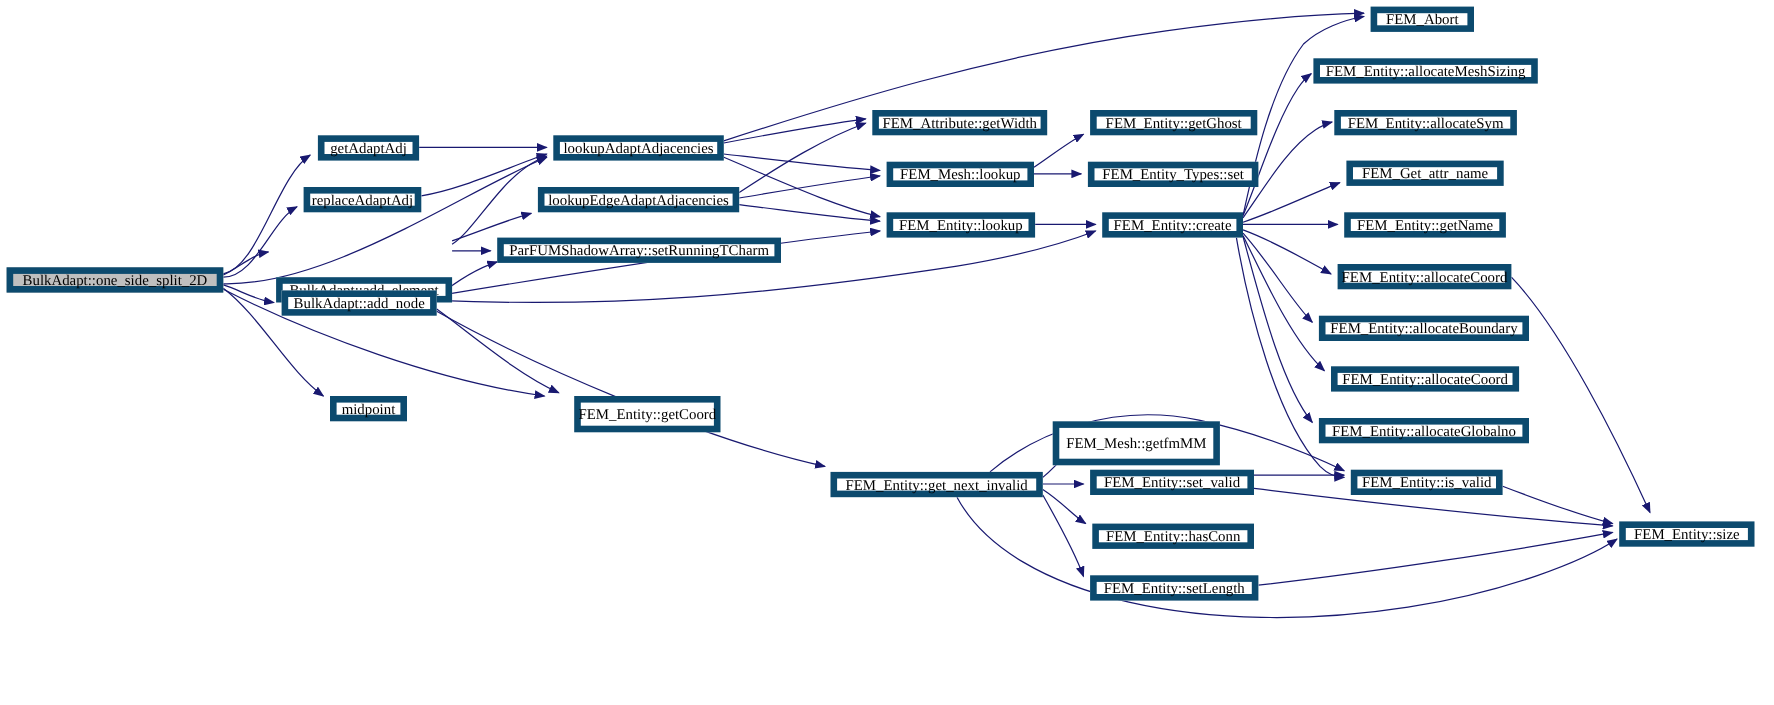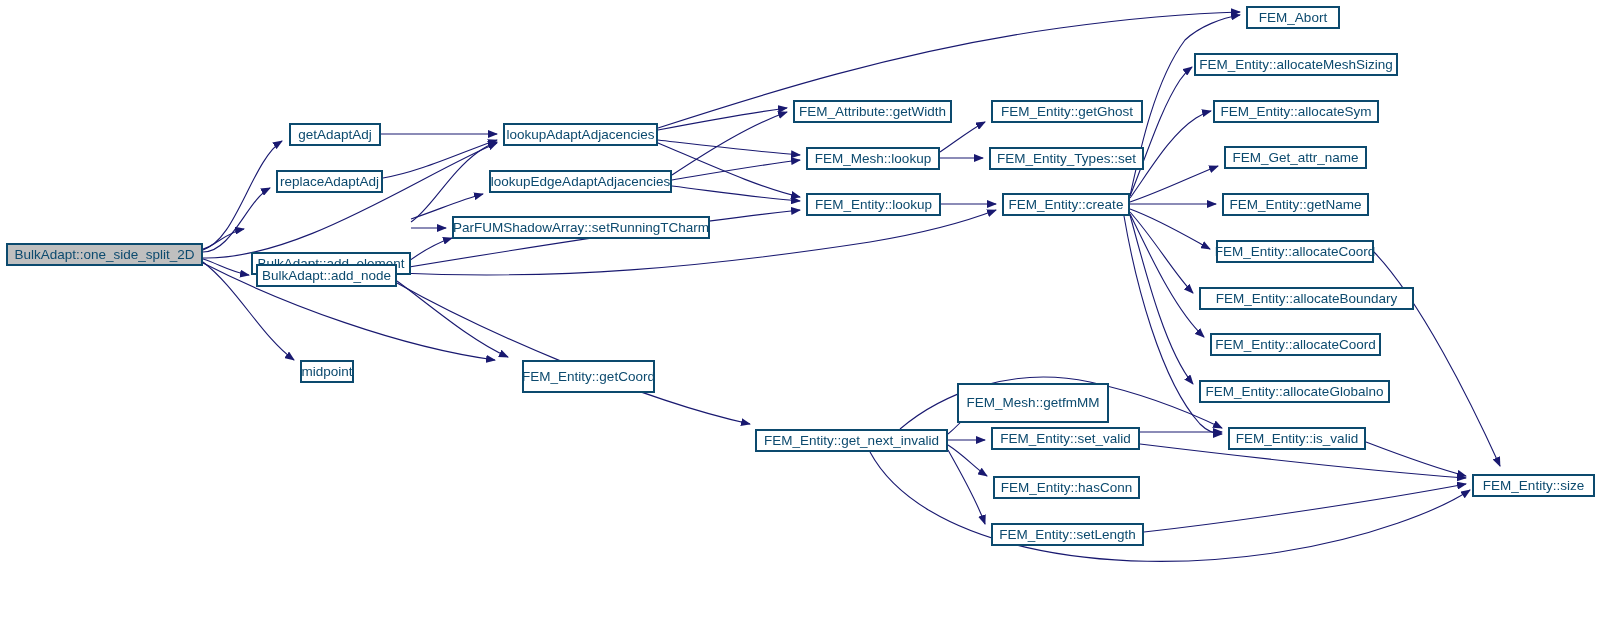--- a/index.html
+++ b/index.html
@@ -1,22 +1,22 @@
 <!DOCTYPE html>
 <html><head>
 <meta charset="utf-8">
 <style>
   html,body{margin:0;padding:0;background:#ffffff;}
   #canvas{position:relative;width:1613px;height:641px;background:#ffffff;
           font-family:"Liberation Sans","DejaVu Sans",sans-serif;overflow:hidden;}
   svg#edges{position:absolute;left:0;top:0;width:1613px;height:641px;}
-  .node{position:absolute;box-sizing:border-box;border:2px solid #0c4a6e;
-        background:#ffffff;color:#0c4a6e;font-size:13.5px;line-height:1;
+  .node{position:absolute;box-sizing:border-box;border:6px solid #0c4a6e;
+        background:#ffffff;color:#000000;font-size:13.5px;line-height:1;
         display:flex;align-items:center;justify-content:center;
-        white-space:nowrap;letter-spacing:0px;}
+        white-space:nowrap;letter-spacing:0px;font-family:Liberation Serif, serif;}
   .node.root{background:#bfbfbf;}
 </style>
 </head>
 <body>
 
 <div id="canvas">
   <svg id="edges" viewBox="0 0 1613 641" xmlns="http://www.w3.org/2000/svg">
     <defs>
       <marker id="ah" markerWidth="10" markerHeight="8" refX="9" refY="4" orient="auto" markerUnits="userSpaceOnUse">
         <path d="M0,0 L10,4 L0,8 z" fill="#191970"></path>
@@ -82,21 +82,21 @@
       </div>
       <div class="node" style="left: 276px; top: 170px; width: 107px; height: 23px;">
         <span>replaceAdaptAdj</span>
       </div>
       <div class="node" style="left: 251px; top: 216px; width: 160px; height: 23px; margin-top: 36px;">
         <span>BulkAdapt::add_element</span>
       </div>
       <div class="node" style="left: 256px; top: 264px; width: 141px; height: 23px;">
         <span>BulkAdapt::add_node</span>
       </div>
-      <div class="node" style="left: 300px; top: 360px; width: 54px; height: 23px; text-align: right;">
+      <div class="node" style="left: 300px; top: 360px; width: 70px; height: 23px; text-align: right;">
         <span>midpoint</span>
       </div>
       <div class="node" style="left: 503px; top: 123px; width: 155px; height: 23px;">
         <span>lookupAdaptAdjacencies</span>
       </div>
       <div class="node" style="left: 489px; top: 170px; width: 183px; height: 23px;">
         <span>lookupEdgeAdaptAdjacencies</span>
       </div>
       <div class="node" style="left: 452px; top: 216px; width: 258px; height: 23px;">
         <span>ParFUMShadowArray::setRunningTCharm</span>
@@ -148,21 +148,21 @@
       </div>
       <div class="node" style="left: 1224px; top: 146px; width: 143px; height: 23px;">
         <span>FEM_Get_attr_name</span>
       </div>
       <div class="node" style="left: 1222px; top: 193px; width: 147px; height: 23px;">
         <span>FEM_Entity::getName</span>
       </div>
       <div class="node" style="left: 1216px; top: 240px; width: 158px; height: 23px;">
         <span>FEM_Entity::allocateCoord</span>
       </div>
-      <div class="node" style="left: 1199px; top: 287px; width: 215px; height: 23px;">
+      <div class="node" style="left: 1199px; top: 287px; width: 191px; height: 23px;">
         <span>FEM_Entity::allocateBoundary</span>
       </div>
       <div class="node" style="left: 1210px; top: 333px; width: 171px; height: 23px;">
         <span>FEM_Entity::allocateCoord</span>
       </div>
       <div class="node" style="left: 1199px; top: 380px; width: 191px; height: 23px;">
         <span>FEM_Entity::allocateGlobalno</span>
       </div>
       <div class="node" style="left: 1228px; top: 427px; width: 138px; height: 23px;">
         <span>FEM_Entity::is_valid</span>

